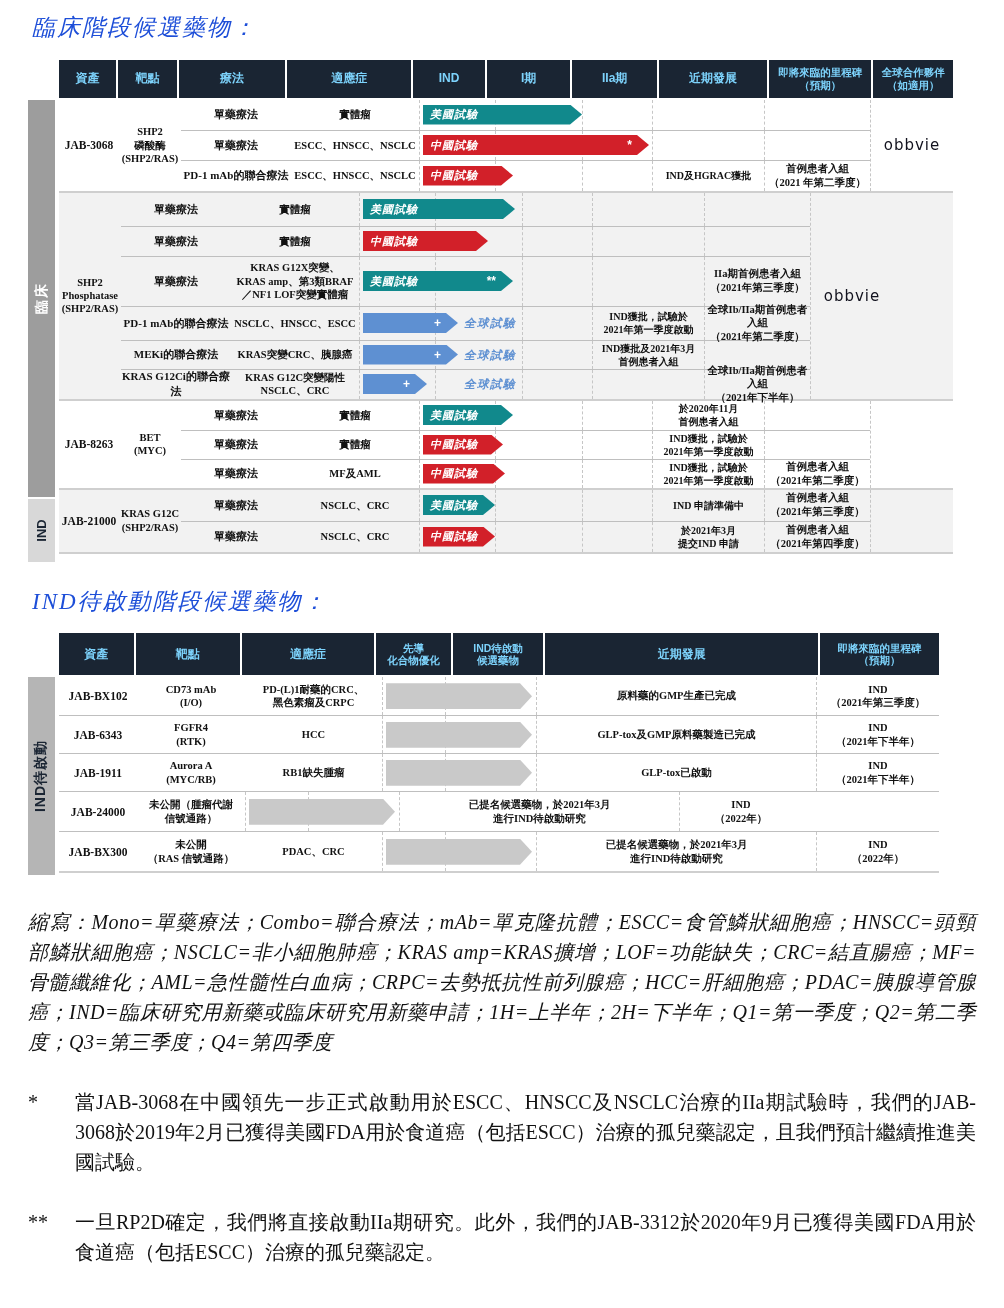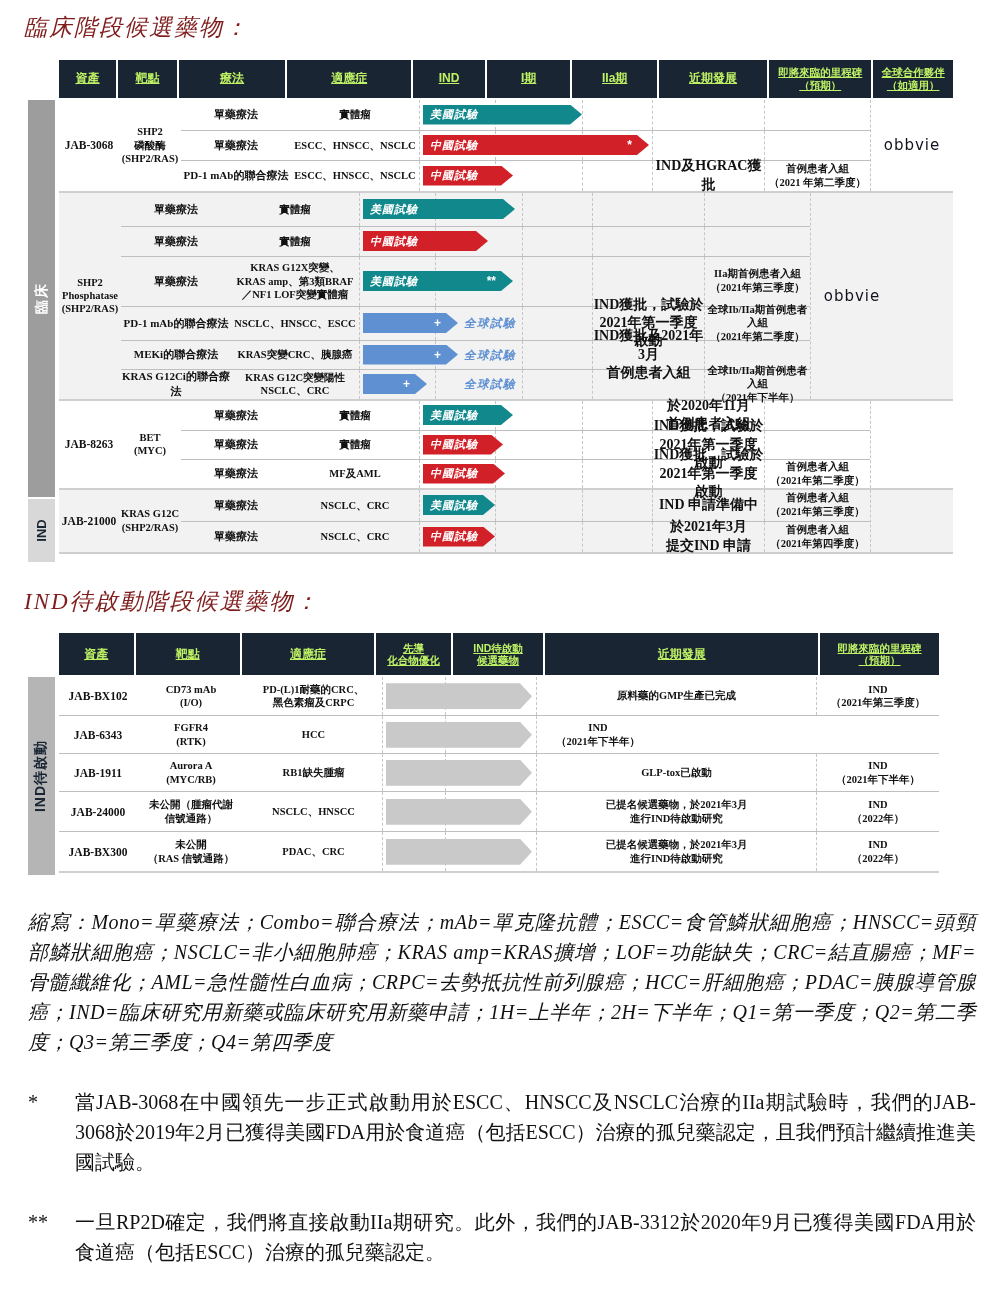--- a/index.html
+++ b/index.html
@@ -1,40 +1,40 @@
 <!DOCTYPE html>
 <html><head>
 <meta charset="utf-8">
 <style>
   * { margin:0; padding:0; box-sizing:border-box; }
   body { background:#ffffff; }
   .page { position:relative; width:1004px; height:1308px; background:#fff;
           font-family:"Liberation Serif", serif; color:#111; overflow:hidden; }
 
   .doc-title { font:italic 23px/1.2 "Liberation Serif", serif; letter-spacing:2px;
-               margin:14px 0 18px 24px; color:#7f1d1d; }
+               margin:14px 0 18px 32px; color:#1d4ed8; }
 
   
   .tbl-wrap { display:flex; margin-left:28px; }
   .bars { position:relative; width:31px; flex:none; }
   .side-bar { position:absolute; left:0; width:27px; display:flex;
               align-items:center; justify-content:center; }
   .side-bar span { transform:rotate(-90deg); white-space:nowrap;
                    font-weight:bold; font-family:"Liberation Sans",sans-serif; }
   .bar-clinical { background:#9d9d9d; }
   .bar-clinical span { color:#fff; font-size:14px; letter-spacing:2px; }
   .bar-ind { background:#d8d8d8; }
   .bar-ind span { color:#1a2533; font-size:13px; }
   .bar-indpending { background:#b5b5b5; }
   .bar-indpending span { color:#1a2533; font-size:14px; letter-spacing:1px; }
 
   .hdr { display:flex; }
-  .hdr .hc { background:#1a2533; color:#bef264; display:flex; align-items:center;
+  .hdr .hc { background:#1a2533; color:#7dd3fc; display:flex; align-items:center;
              justify-content:center; text-align:center; margin-right:2px;
-             font:bold 12px/1.2 "Liberation Sans",sans-serif; white-space:pre-line;text-decoration:underline; }
+             font:bold 12px/1.2 "Liberation Sans",sans-serif; white-space:pre-line; }
   .hdr .hc.small { font-size:10.5px; }
   .hdr .hc:last-child { margin-right:0; }
 
   .cell { display:flex; align-items:center; justify-content:center; text-align:center;
           white-space:pre-line; font-weight:bold; }
 
   
   .t1 { width:894px; }
   .t1 .hdr .hc { height:38px; }
   .t1-body { margin-top:2px; border-bottom:2px solid #cfcfcf; }
@@ -45,21 +45,21 @@
   .c-target { width:62px;  font-size:10.5px; line-height:1.25; }
   .t1-rows { width:689px; }
   .t1-row { display:flex; }
   .t1-row + .t1-row { border-top:1px solid #bfbfbf; }
   .c-therapy { width:110px; font-size:11px; }
   .c-indic   { width:128px; font-size:10.5px; line-height:1.25; }
   .c-tl { width:233px; position:relative; border-left:1px dashed #c6c6c6;text-align:center; }
   .c-tl::before, .c-tl::after { content:""; position:absolute; top:0; bottom:0;
         border-left:1px dashed #c6c6c6; }
   .c-tl::before { left:75px; } .c-tl::after { left:162px; }
-  .c-recent { width:112px; font-size:14px; line-height:1.3;
+  .c-recent { width:112px; font-size:10px; line-height:1.3;
               border-left:1px dashed #c6c6c6; }
   .c-mile   { width:106px; font-size:10.5px; line-height:1.3;
               border-left:1px dashed #c6c6c6; }
   .c-partner{ width:83px; border-left:1px dashed #c6c6c6; }
   .abbvie { font:500 15px "DejaVu Sans",sans-serif; color:#12121e; letter-spacing:1px; }
 
   .arrow { position:absolute; left:3px; top:50%; transform:translateY(-50%); height:20px;
            clip-path:polygon(0 0, calc(100% - 12px) 0, 100% 50%, calc(100% - 12px) 100%, 0 100%);
            display:flex; align-items:center; justify-content:space-between;
            padding:0 17px 0 7px; z-index:1; }
@@ -384,40 +384,40 @@
 （2021年第三季度）</div>
         </div>
         <div class="t2-row" style="height:38px">
           <div class="cell c2-asset">JAB-6343</div>
           <div class="cell c2-target">FGFR4
 (RTK)</div>
           <div class="cell c2-indic">HCC</div>
           <div class="c2-pipe">
               <div class="arrow gray"></div>
             </div>
+          <div class="cell c2-recent">GLP-tox及GMP原料藥製造已完成</div>
           <div class="cell c2-mile">IND
 （2021年下半年）</div>
         </div>
         <div class="t2-row" style="height:38px">
           <div class="cell c2-asset">JAB-1911</div>
           <div class="cell c2-target">Aurora A
 (MYC/RB)</div>
           <div class="cell c2-indic">RB1缺失腫瘤</div>
           <div class="c2-pipe">
               <div class="arrow gray"></div>
             </div>
           <div class="cell c2-recent">GLP-tox已啟動</div>
           <div class="cell c2-mile">IND
 （2021年下半年）</div>
         </div>
         <div class="t2-row" style="height:40px">
           <div class="cell c2-asset">JAB-24000</div>
           <div class="cell c2-target">未公開（腫瘤代謝
 信號通路）</div>
-          <div class="cell c2-indic">NSCLC、HNSCC</div>
           <div class="c2-pipe">
               <div class="arrow gray"></div>
             </div>
           <div class="cell c2-recent">已提名候選藥物，於2021年3月
 進行IND待啟動研究</div>
           <div class="cell c2-mile">IND
 （2022年）</div>
         </div>
         <div class="t2-row" style="height:40px">
           <div class="cell c2-asset">JAB-BX300</div>

